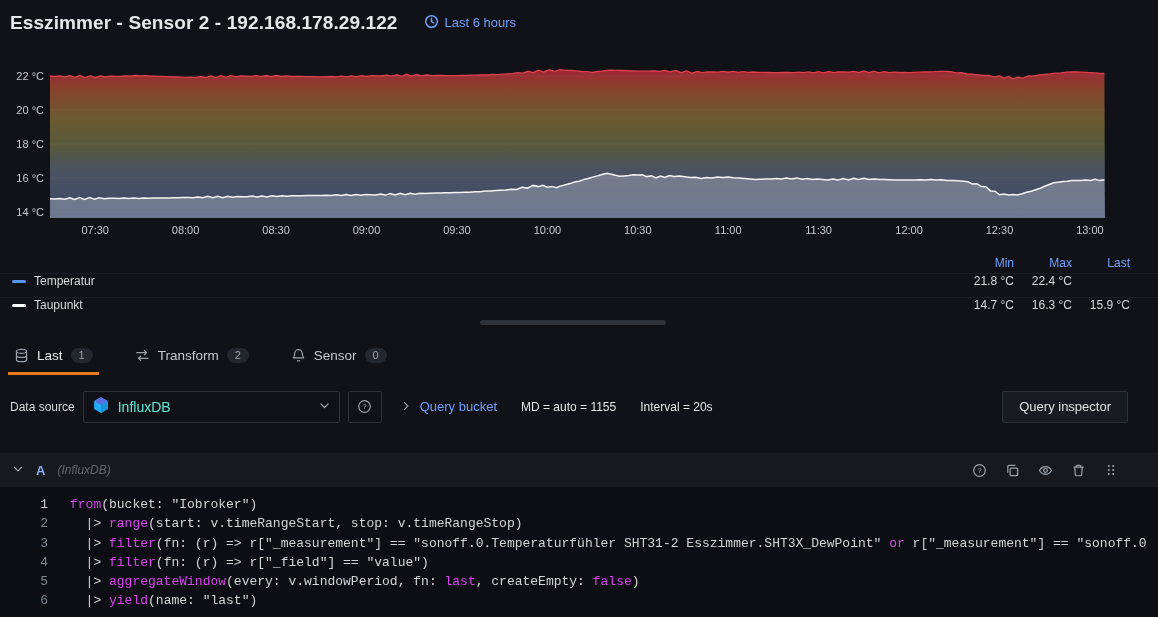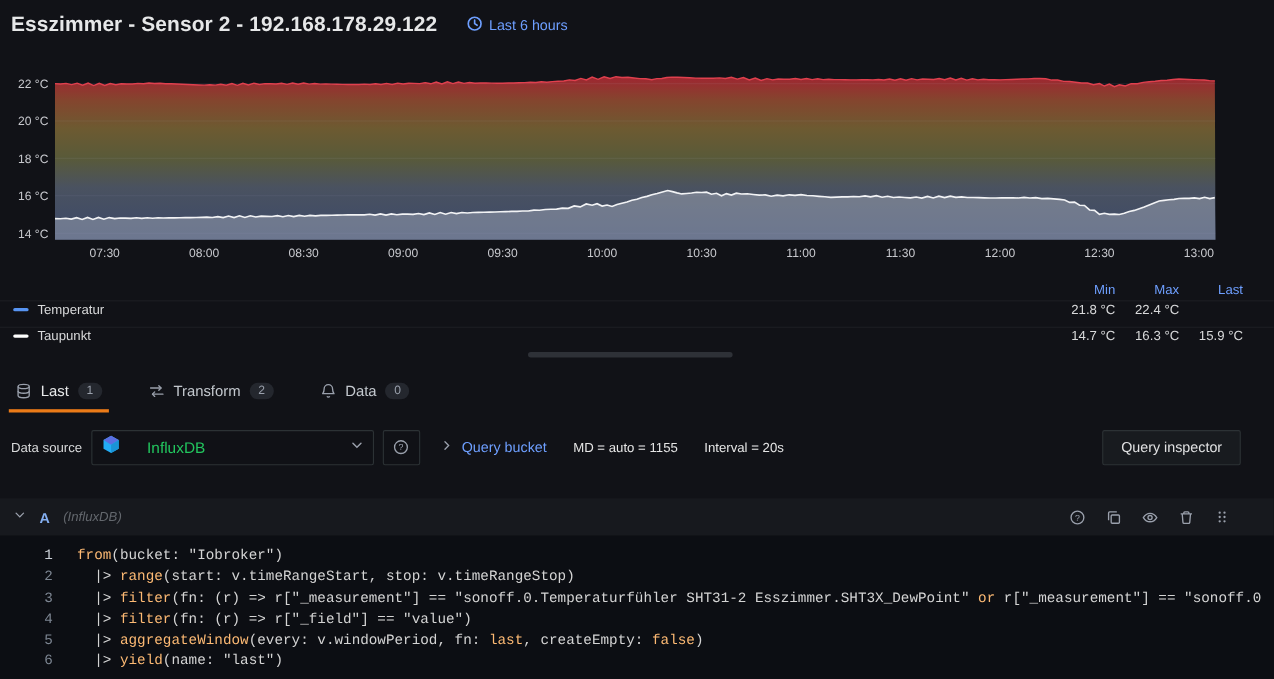--- a/index.html
+++ b/index.html
@@ -41,21 +41,21 @@
   .badge { background:#24272e; color:#9aa0ac; border-radius:10px; font-size:11px;
     padding:2px 8px; line-height:1; }
   .tab svg { display:block; }
 
   
   .ds-row { position:absolute; top:390px; left:0; right:0; height:33px;
     display:flex; align-items:center; padding:0 30px 0 10px; }
   .ds-label { font-size:12px; font-weight:500; color:#d8d9da; margin-right:8px; }
   .ds-select { width:257px; height:32px; border:1px solid #2c3235; border-radius:2px;
     background:#101116; display:flex; align-items:center; gap:8px; padding:0 8px; cursor:pointer; }
-  .ds-select .ds-name { font-size:14px; color:#22c55e;margin-left:16px; }
+  .ds-select .ds-name { font-size:14px; color:#5eead4; }
   .ds-select .chev { margin-left:auto; }
   .icon-btn { width:34px; height:32px; margin-left:8px; border:1px solid #2c3235; border-radius:2px;
     background:#101116; display:flex; align-items:center; justify-content:center; cursor:pointer; }
   .qopts { display:flex; align-items:center; gap:8px; margin-left:18px; cursor:pointer; }
   .qopts .qo-label { color:#6e9fff; font-size:13px; font-weight:500; }
   .qo-meta { color:#e5e5e5; font-size:12px; margin-left:16px; }
   .spacer { flex:1; }
   .btn { height:32px; padding:0 16px; border:1px solid #2c3235; border-radius:2px;
     background:#181b1f; color:#e0e1e2; font-size:13px; font-weight:500;
     display:flex; align-items:center; cursor:pointer; }
@@ -70,21 +70,21 @@
   .q-actions > span { cursor:pointer; display:flex; }
   .code { position:absolute; top:34px; left:0; right:0; bottom:0; background:#0c0e13;
     padding-top:8px; font-family:"Liberation Mono","DejaVu Sans Mono",monospace;
     font-size:13px; line-height:19.3px; overflow:hidden; white-space:pre; cursor:text; }
   .cl { white-space:pre; }
   .ln { display:inline-block; width:48px; text-align:right; color:#7c8591; user-select:none; }
   .ln-active { color:#ccd1d9; }
   .ct { padding-left:22px; }
   .tok-p { color:#d4d4d4; }
   .tok-s { color:#d4d4d4; }
-  .tok-k { color:#fdba74; }
+  .tok-k { color:#d946ef; }
 </style>
 </head>
 <body>
 
 <div class="page">
 
   <div class="panel-header">
     <span class="panel-title">Esszimmer - Sensor 2 - 192.168.178.29.122</span>
     <span class="time-range">
       <span>
@@ -188,21 +188,21 @@
       <span>Transform</span>
       <span class="badge">2</span>
     </div>
     <div class="tab">
       <span>
         <svg width="15" height="15" viewBox="0 0 16 16" fill="none" stroke="#9aa0ac" stroke-width="1.3" stroke-linejoin="round">
             <path d="M8 1.8a4.1 4.1 0 0 0-4.1 4.1c0 3-1.4 4.6-1.4 4.6h11S12.1 8.9 12.1 5.9A4.1 4.1 0 0 0 8 1.8z"></path>
             <path d="M6.7 13a1.4 1.4 0 0 0 2.6 0"></path>
           </svg>
       </span>
-      <span>Data</span>
+      <span>Sensor</span>
       <span class="badge">0</span>
     </div>
   </div>
 
   <div class="ds-row">
     <span class="ds-label">Data source</span>
     <div class="ds-select">
       <span>
         <svg width="18" height="18" viewBox="0 0 24 24">
             <polygon points="12,1.5 21.2,6.8 21.2,17.2 12,22.5 2.8,17.2 2.8,6.8" fill="#22adf6"></polygon>

